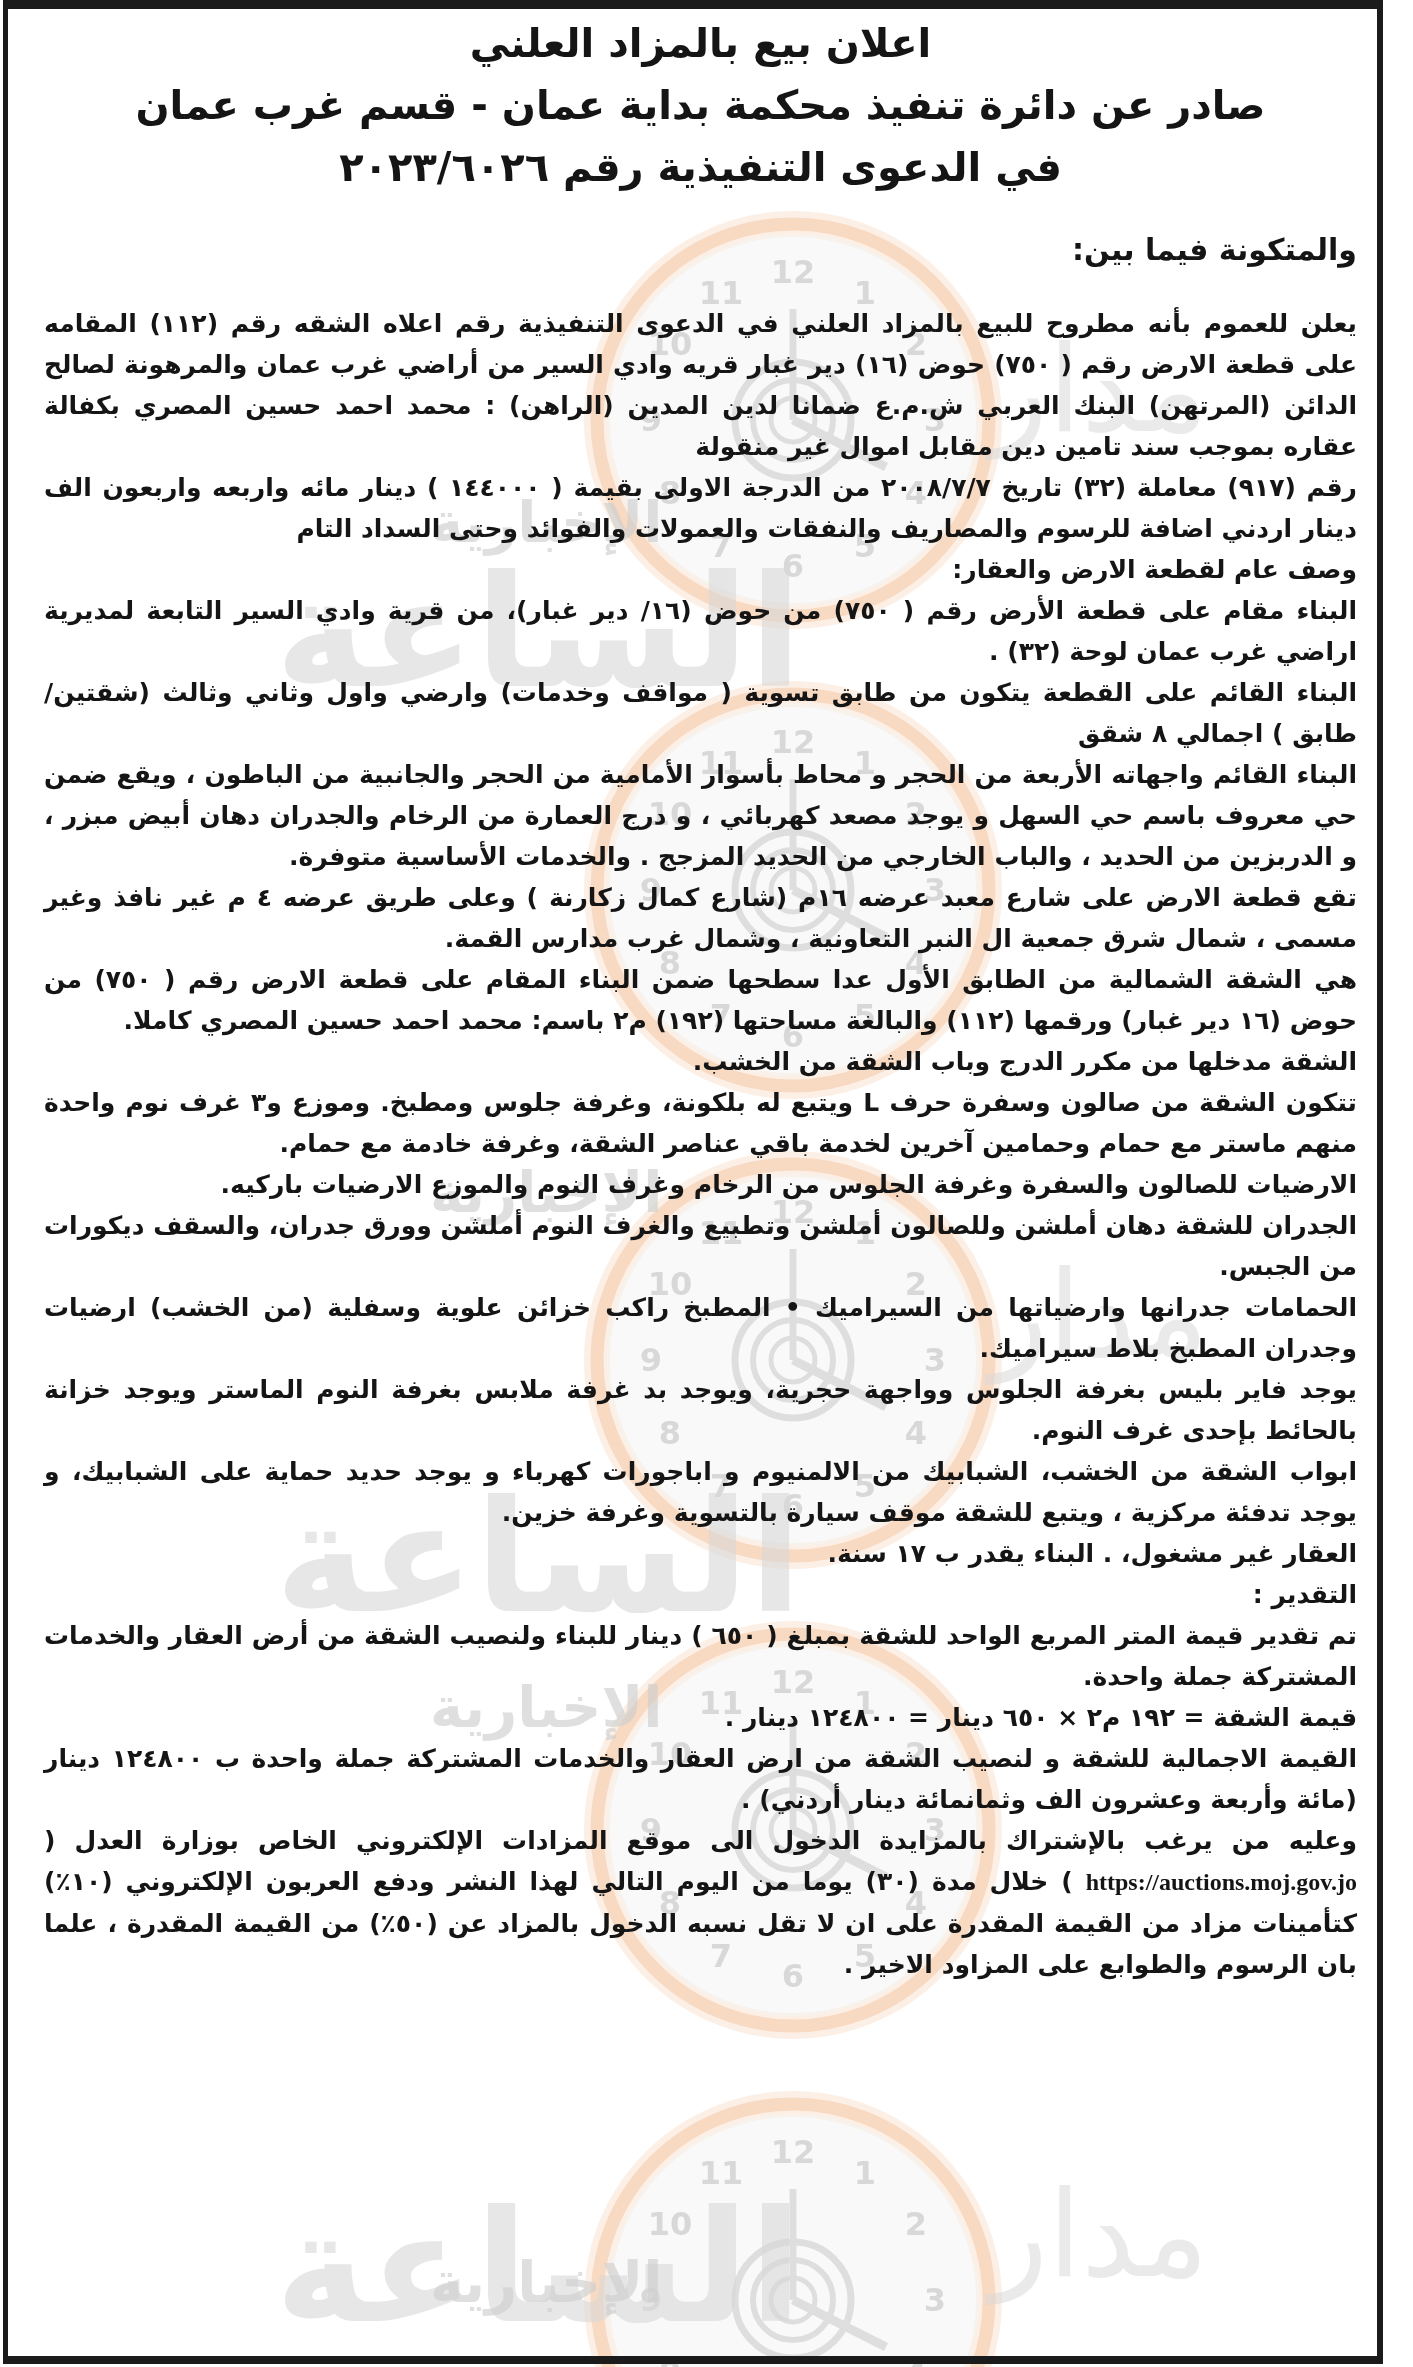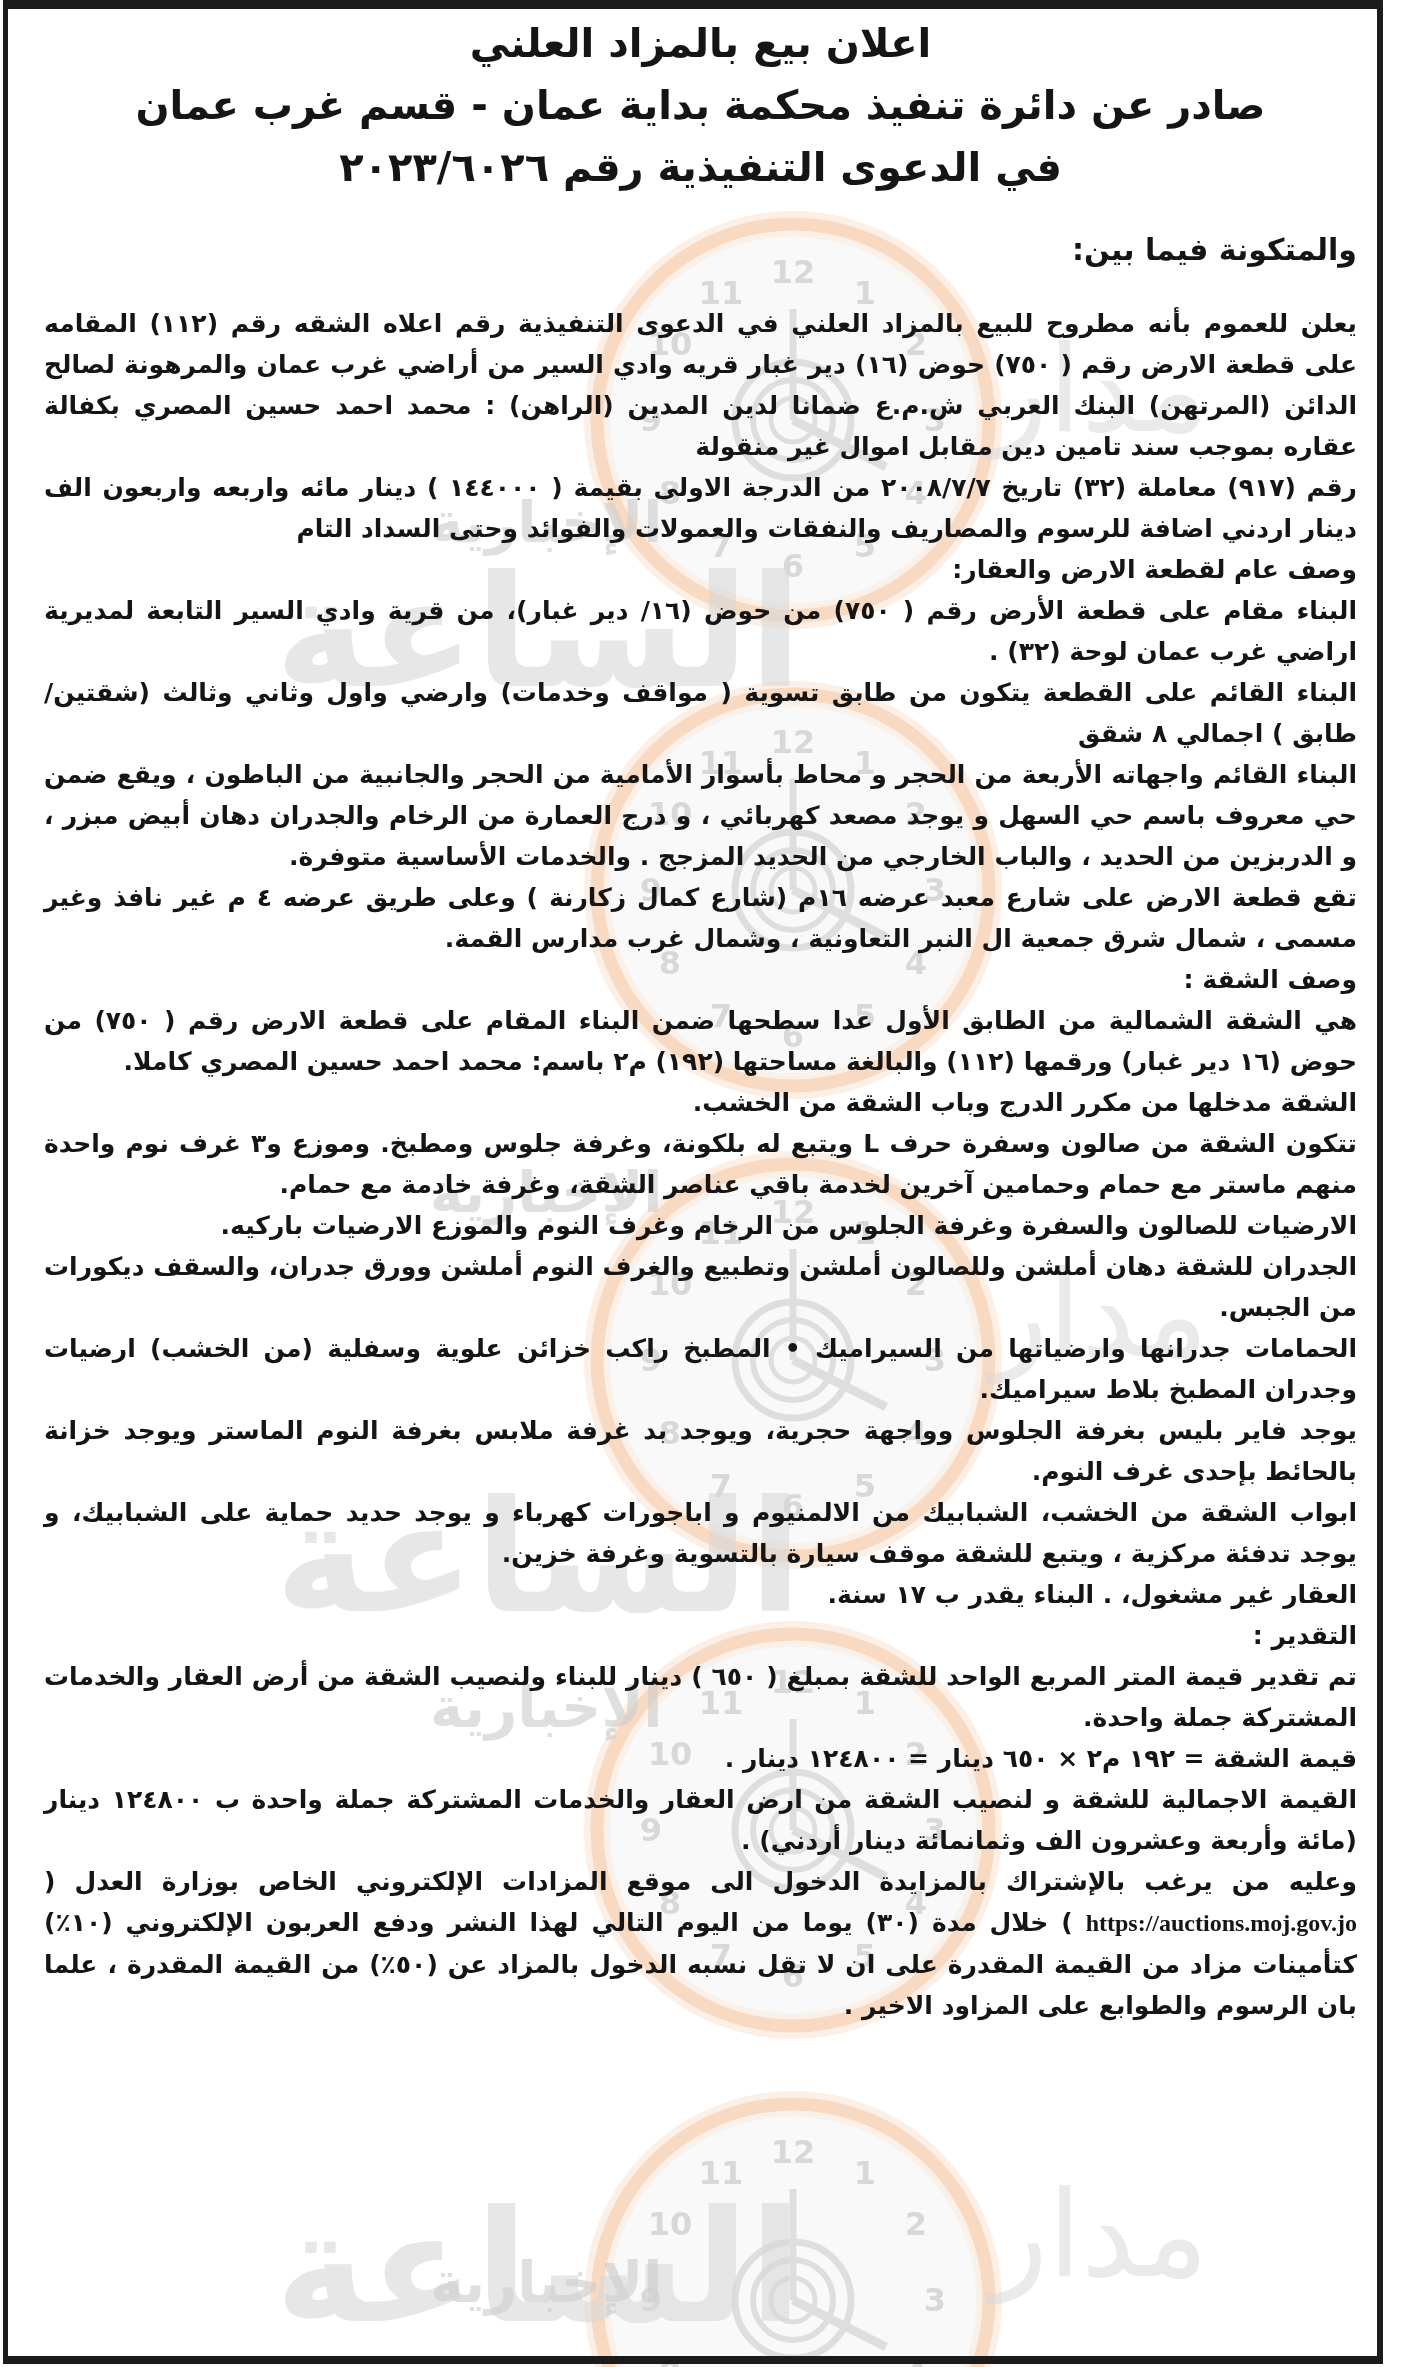--- a/index.html
+++ b/index.html
@@ -149,21 +149,20 @@
     <div class="party-line">والمتكونة فيما بين:</div>
 
     <div class="body-text">
       <p>يعلن للعموم بأنه مطروح للبيع بالمزاد العلني في الدعوى التنفيذية رقم اعلاه الشقه رقم (١١٢) المقامه على قطعة الارض رقم ( ٧٥٠) حوض (١٦) دير غبار قريه وادي السير من أراضي غرب عمان  والمرهونة  لصالح الدائن (المرتهن) البنك العربي ش.م.ع ضمانا لدين المدين (الراهن) : محمد احمد حسين المصري  بكفالة عقاره  بموجب سند تامين دين مقابل اموال غير منقولة</p>
       <p>رقم (٩١٧) معاملة (٣٢) تاريخ ٢٠٠٨/٧/٧ من الدرجة الاولى بقيمة   ( ١٤٤٠٠٠ ) دينار مائه واربعه واربعون الف  دينار اردني اضافة للرسوم والمصاريف والنفقات والعمولات والفوائد وحتى السداد التام</p>
       <p>وصف عام لقطعة الارض والعقار:</p>
       <p>البناء مقام على قطعة الأرض رقم ( ٧٥٠) من حوض (١٦/ دير غبار)، من قرية وادي السير التابعة لمديرية اراضي غرب عمان لوحة (٣٢) .</p>
       <p>البناء القائم على القطعة يتكون من طابق تسوية ( مواقف وخدمات) وارضي واول وثاني وثالث (شقتين/طابق ) اجمالي ٨ شقق</p>
       <p>البناء القائم واجهاته الأربعة من الحجر و محاط بأسوار الأمامية من الحجر والجانبية من الباطون ، ويقع ضمن حي معروف باسم حي السهل و يوجد مصعد كهربائي ، و درج العمارة من الرخام والجدران دهان أبيض مبزر ، و الدربزين من الحديد ، والباب الخارجي من الحديد المزجج . والخدمات الأساسية متوفرة.</p>
       <p>تقع قطعة الارض على شارع معبد عرضه ١٦م (شارع كمال زكارنة ) وعلى طريق عرضه ٤ م غير نافذ وغير مسمى ، شمال شرق جمعية ال النبر التعاونية ، وشمال غرب مدارس القمة.</p>
-      <p>وصف الشقة :</p>
       <p>هي الشقة الشمالية من الطابق الأول عدا سطحها ضمن البناء المقام على قطعة الارض رقم ( ٧٥٠) من حوض (١٦ دير غبار) ورقمها (١١٢) والبالغة مساحتها (١٩٢) م٢ باسم: محمد احمد حسين المصري كاملا.</p>
       <p>الشقة مدخلها من مكرر الدرج وباب الشقة من الخشب.</p>
       <p>تتكون الشقة من صالون وسفرة حرف L ويتبع له بلكونة، وغرفة جلوس ومطبخ. وموزع و٣ غرف نوم واحدة منهم ماستر مع حمام وحمامين آخرين لخدمة باقي عناصر الشقة، وغرفة خادمة مع حمام.</p>
       <p>الارضيات للصالون والسفرة وغرفة الجلوس من الرخام وغرف النوم والموزع الارضيات باركيه.</p>
       <p>الجدران للشقة دهان أملشن وللصالون أملشن وتطبيع والغرف النوم أملشن وورق جدران، والسقف ديكورات من الجبس.</p>
       <p>الحمامات جدرانها وارضياتها من السيراميك • المطبخ راكب خزائن علوية وسفلية (من الخشب) ارضيات وجدران المطبخ بلاط سيراميك.</p>
       <p>يوجد فاير بليس بغرفة الجلوس وواجهة حجرية، ويوجد بد غرفة ملابس بغرفة النوم الماستر ويوجد خزانة بالحائط بإحدى غرف النوم.</p>
       <p>ابواب الشقة من الخشب، الشبابيك من الالمنيوم و اباجورات كهرباء و يوجد حديد حماية على الشبابيك، و يوجد تدفئة مركزية ، ويتبع للشقة موقف سيارة بالتسوية وغرفة خزين.</p>
       <p>العقار غير مشغول، . البناء يقدر ب ١٧ سنة.</p>
       <p>التقدير :</p>

